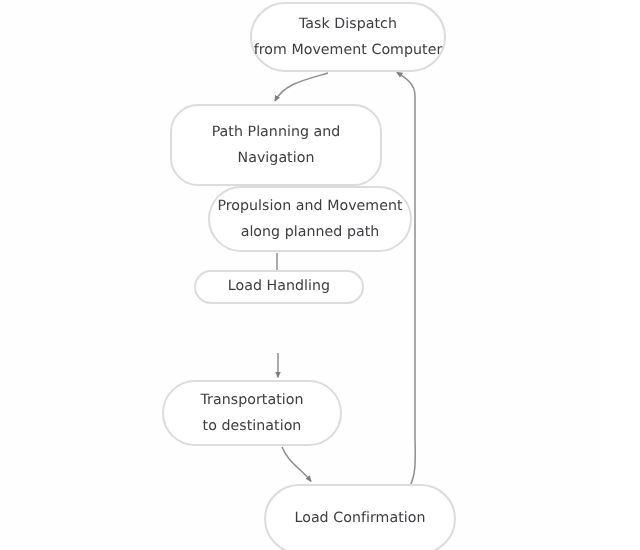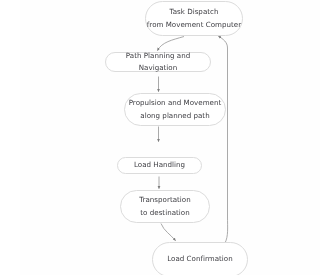--- a/index.html
+++ b/index.html
@@ -7,21 +7,20 @@
     padding: 0;
     background: #ffffff;
   }
   #canvas {
     position: relative;
     width: 300px;
     height: 275px;
     background: #fefefe;
     overflow: hidden;
     font-family: "DejaVu Sans", sans-serif;
-    margin-left: 20px;
   }
   #edges {
     position: absolute;
     left: 0;
     top: 0;
     width: 300px;
     height: 275px;
   }
   .node {
     position: absolute;
@@ -67,34 +66,34 @@
       <path d="M 141 223.5 C 144 231 150 234 155.5 240.6"></path>
       <path d="M 205 243 C 208.5 236 207.5 228 207.5 216 L 207.5 48 C 207.5 42 203 39 198.5 36.2"></path>
     </g>
   </svg>
 
   <div class="node" style="left:125px; top:1px; width:98px; height:35px;">
     <span>Task Dispatch</span>
     <span class="line2">from Movement Computer</span>
   </div>
 
-  <div class="node single" style="left:85px; top:52px; width:106px; height:20px;">
+  <div class="node single" style="left:85px; top:52px; width:106px; height:41px;">
     <span>Path Planning and Navigation</span>
   </div>
 
   <div class="node" style="left:104px; top:93px; width:102px; height:33px;">
     <span>Propulsion and Movement</span>
     <span class="line2">along planned path</span>
   </div>
 
-  <div class="node" style="left:97px; top:157px; width:85px; height:17px;">
+  <div class="node" style="left:97px; top:135px; width:85px; height:17px;">
     <span>Load Handling</span>
   </div>
 
-  <div class="node" style="left:100px; top:190px; width:90px; height:33px;">
+  <div class="node" style="left:81px; top:190px; width:90px; height:33px;">
     <span>Transportation</span>
     <span class="line2">to destination</span>
   </div>
 
   <div class="node" style="left:132px; top:242px; width:96px; height:35px;">
     <span class="line2">Load Confirmation</span>
   </div>
 
 </div>
 

